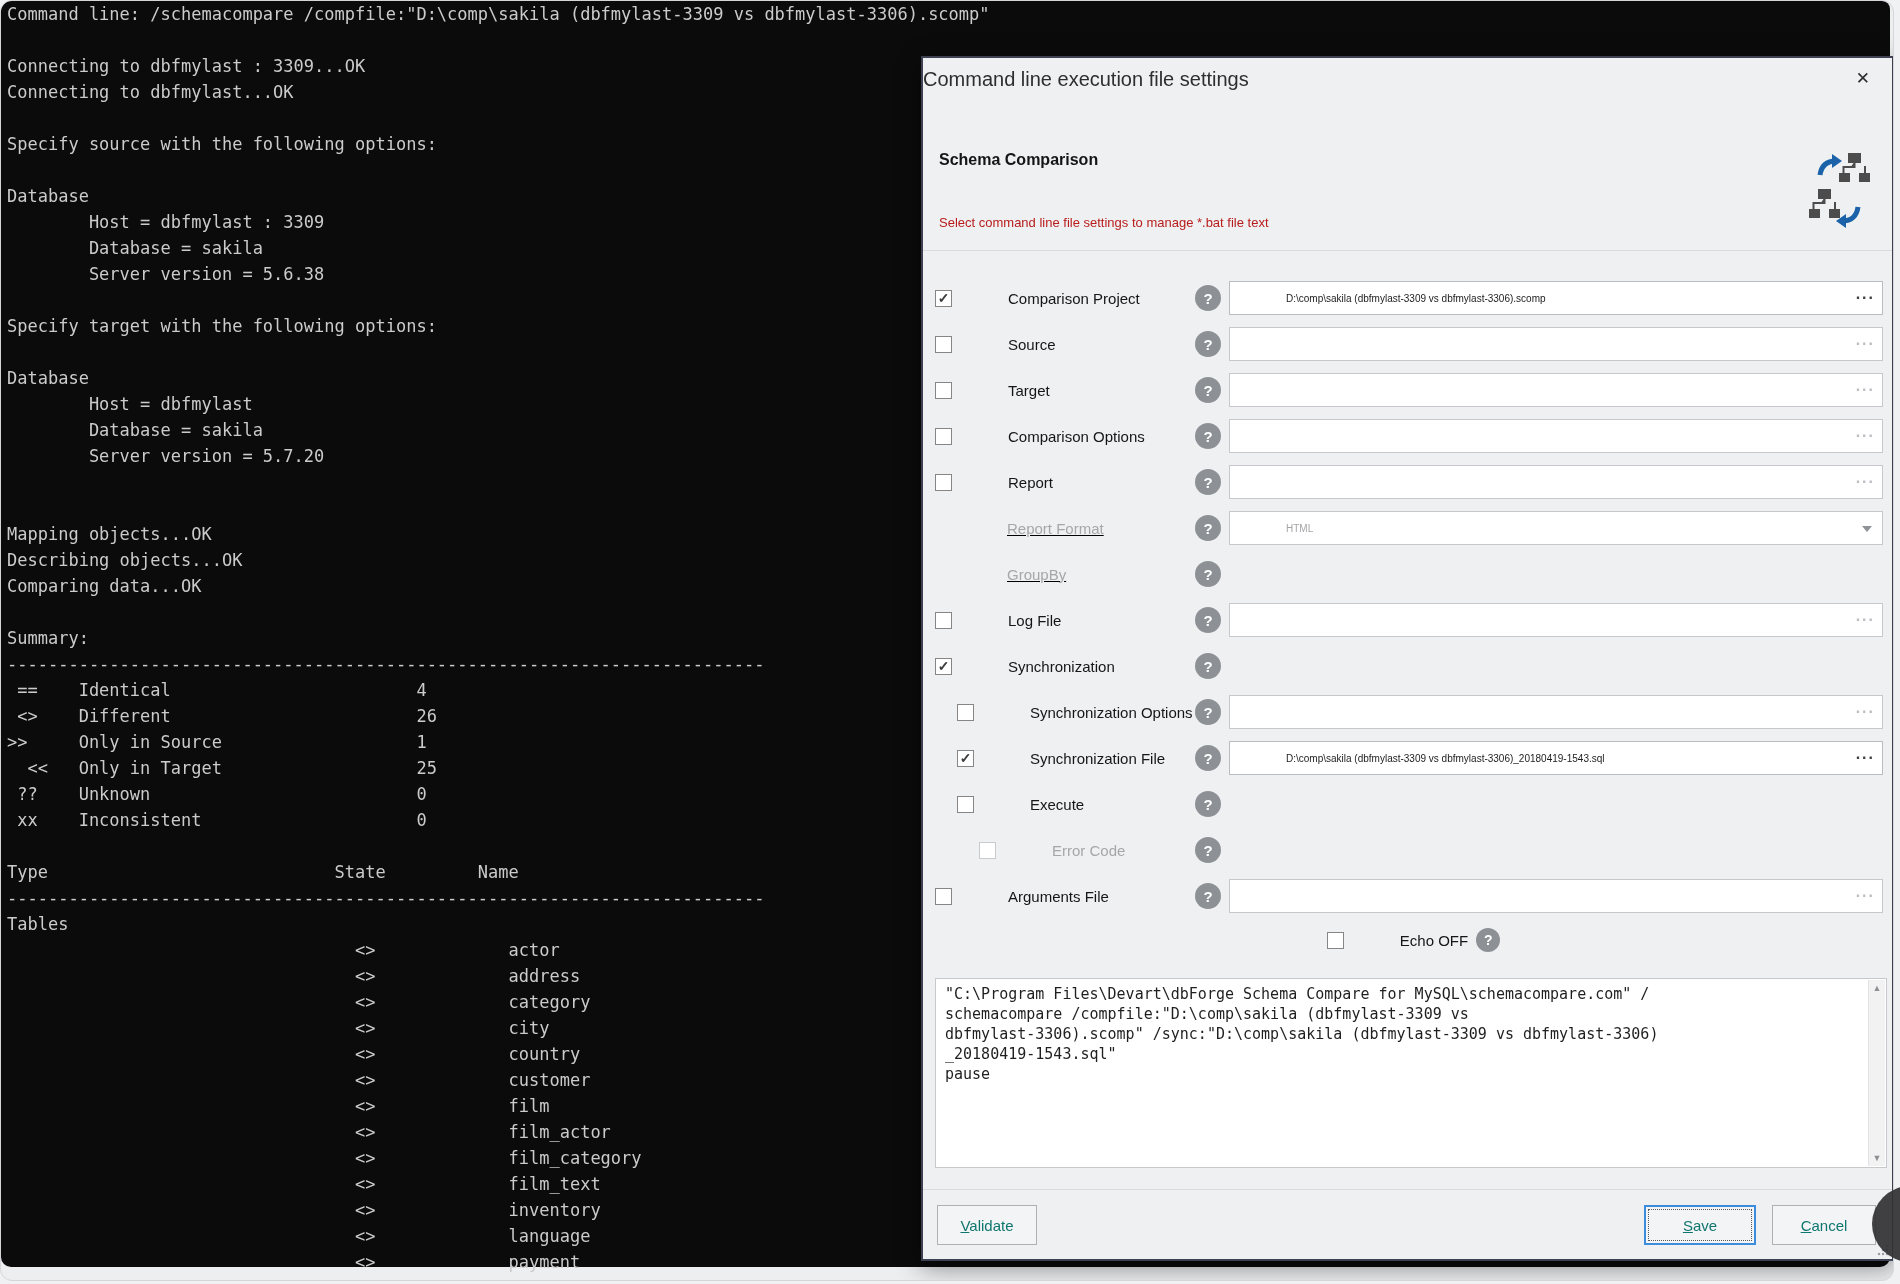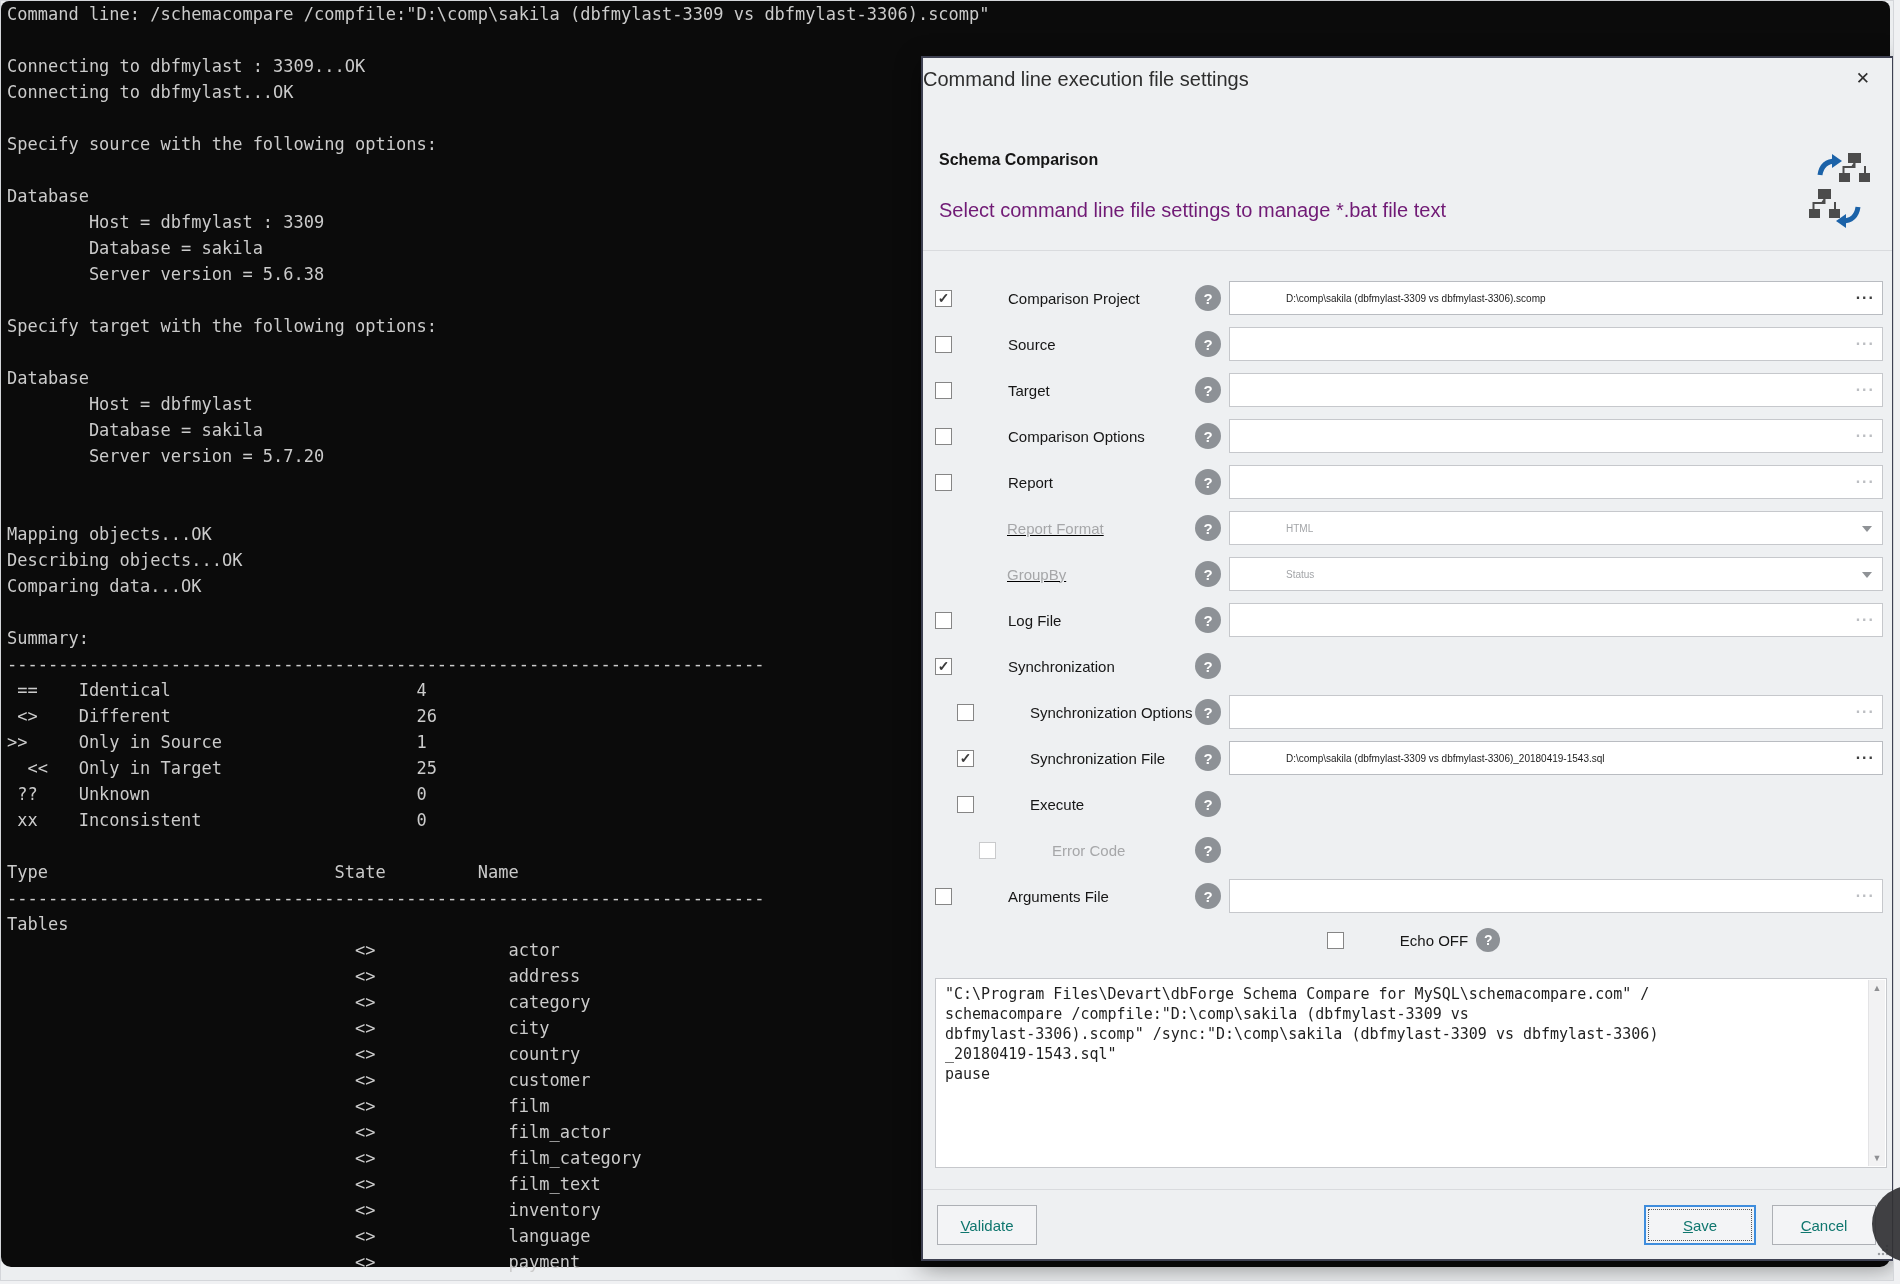--- a/index.html
+++ b/index.html
@@ -3,21 +3,21 @@
 <meta charset="utf-8">
 <style>
   html,body{margin:0;padding:0;}
   body{
     width:1900px;height:1284px;overflow:hidden;position:relative;
     background:#f0f1f3;font-family:"Liberation Sans",sans-serif;
   }
   
   .card{
     position:absolute;left:0;top:0;width:1894px;height:1281px;
-    background:#eceef0;border:1px solid #d4d6da;border-radius:0;
+    background:#eceef0;border:1px solid #d4d6da;border-radius:12px;
     overflow:hidden;box-sizing:border-box;
   }
   .terminal-surface{
     position:absolute;left:0;top:0;width:1889px;height:1266px;
     background:#0b0b0b;border-radius:8px 8px 10px 10px;
   }
   pre.terminal{
     margin:0;padding:0 0 0 6px;
     font-family:"DejaVu Sans Mono",monospace;
     font-size:17px;line-height:26px;color:#cbcbcb;
@@ -32,21 +32,21 @@
   .titlebar{height:45px;position:relative;}
   .titlebar .title{
     position:absolute;left:0;top:10px;font-size:20px;color:#2e2e2e;
   }
   .titlebar .close{
     position:absolute;right:18px;top:8px;font-size:17px;color:#2e2e2e;
     cursor:pointer;padding:2px 4px;
   }
   .dlg-header{position:relative;height:148px;border-bottom:1px solid #d9dbde;box-sizing:border-box;}
   .dlg-header .heading{position:absolute;left:16px;top:48px;font-size:16px;font-weight:bold;color:#151515;}
-  .dlg-header .desc{position:absolute;left:16px;top:96px;font-size:20px;color:#701a75;}
+  .dlg-header .desc{position:absolute;left:16px;top:112px;font-size:13px;color:#b91c1c;}
   .dlg-header .bigicon{position:absolute;right:20px;top:48px;}
   
   .rows{margin-top:24px;}
   .row{
     display:grid;grid-template-columns:252px 34px 1fr;column-gap:4px;
     align-items:center;height:46px;padding:0 9px 0 12px;
   }
   .lbl{display:flex;align-items:center;gap:8px;}
   .ind1{padding-left:22px;}
   .ind2{padding-left:44px;align-items:center;}
@@ -303,24 +303,20 @@
           <span class="val gray">HTML</span>
           <span class="caret"></span>
         </div>
       </div>
 
       <div class="row">
         <div class="lbl ind-lbl">
           <span class="txt disabled">GroupBy</span>
         </div>
         <span class="help">?</span>
-        <div class="field empty">
-          <span class="val gray">Status</span>
-          <span class="caret"></span>
-        </div>
       </div>
 
       <div class="row">
         <div class="lbl">
           <span class="cb"></span>
           <span class="txt">Log File</span>
         </div>
         <span class="help">?</span>
         <div class="field empty">
           <span class="val"></span>

